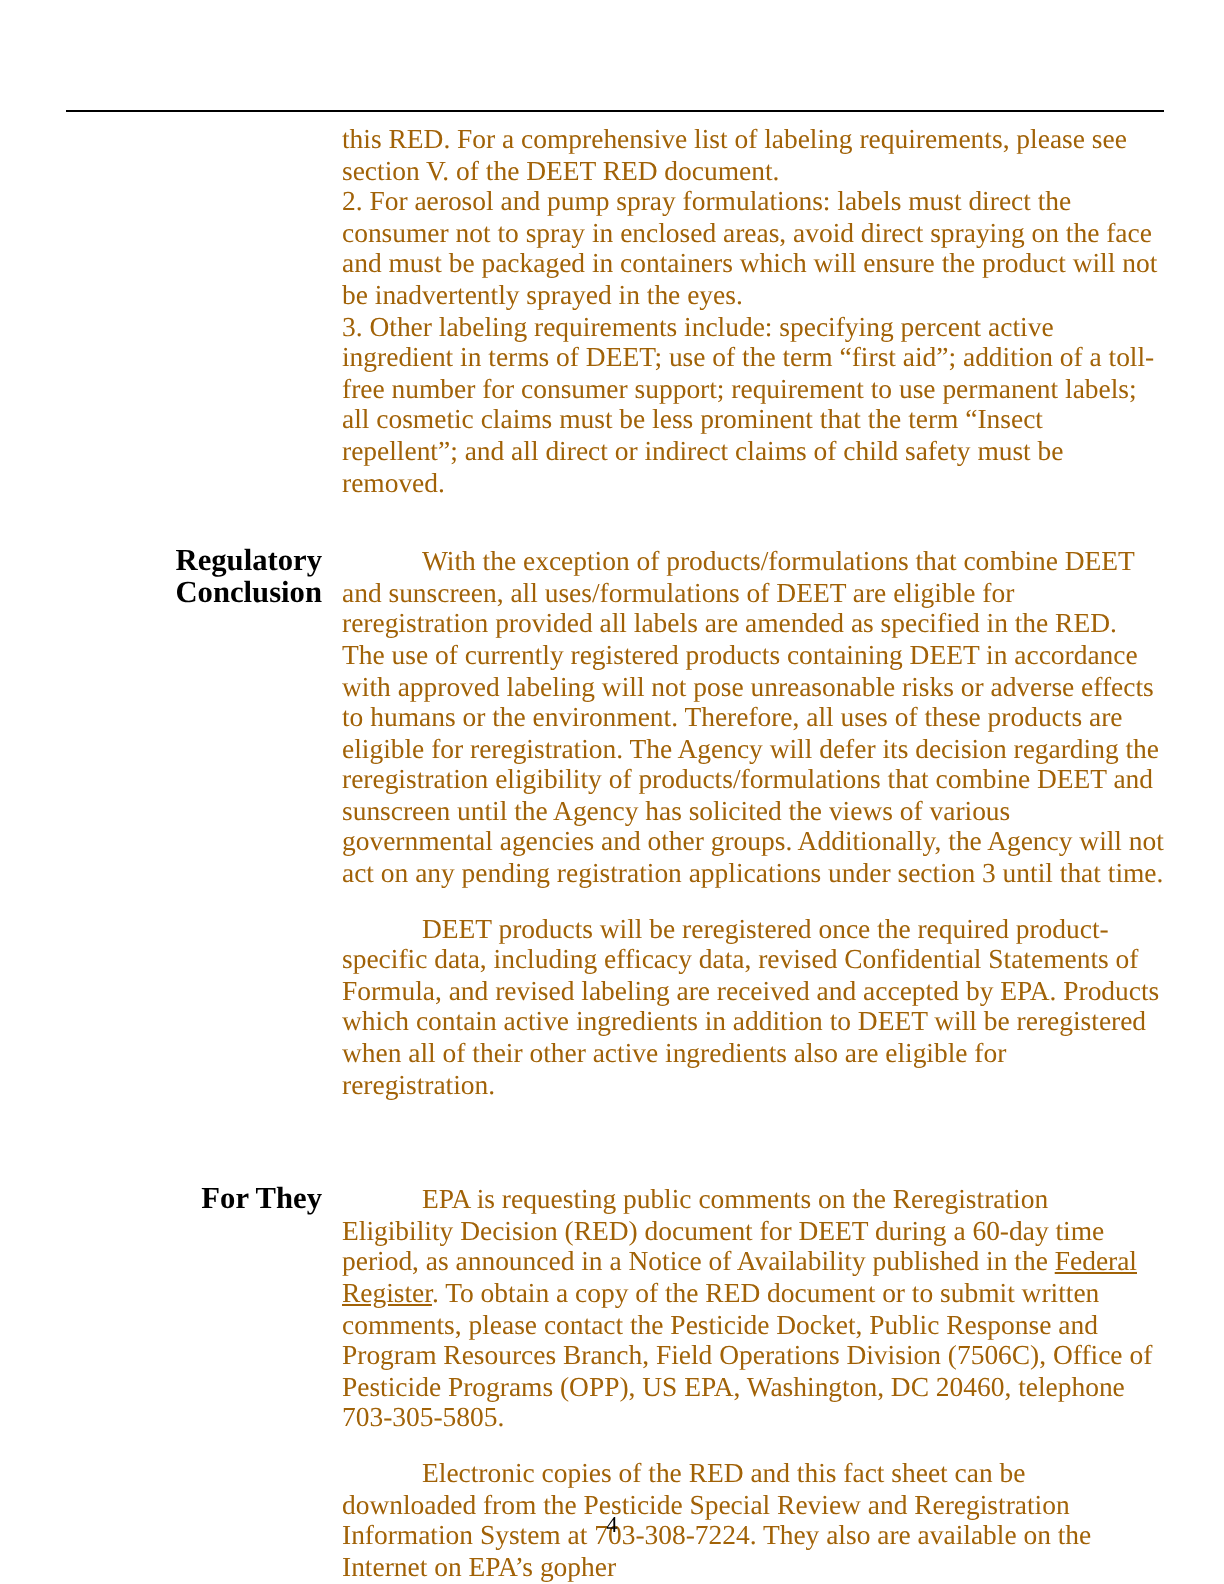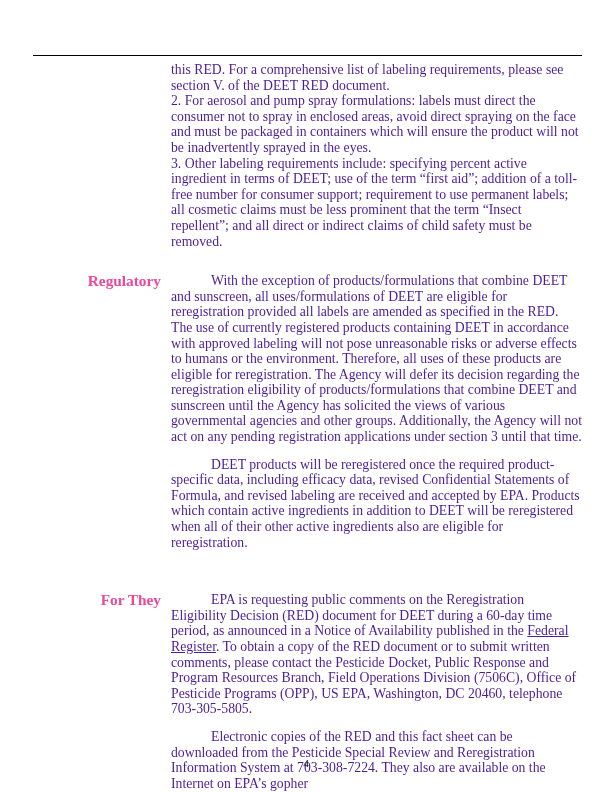--- a/index.html
+++ b/index.html
@@ -44,32 +44,32 @@
   .gutter {
     width: 138px;
     flex: 0 0 138px;
     text-align: right;
     padding-right: 10px;
     box-sizing: border-box;
     font-family: "Liberation Serif", serif;
     font-weight: bold;
     font-size: 11.5pt;
     line-height: 15.5px;
-    color: #ec4899;
+    color: #000000;
   }
   .body-col {
     flex: 1 1 auto;
     width: 411px;
   }
   p.para {
     margin: 0 0 0 0;
     font-size: 10.3pt;
     line-height: 15.6px;
     text-align: left;
-    color: #4c1d95;
+    color: #a16207;
   }
   p.para + p.para {
     margin-top: 0;
   }
   .indent {
     text-indent: 40px;
   }
   .gap-md { height: 12px; }
   .gap-lg { height: 24px; }
   .gap-xl { height: 30px; }
@@ -101,20 +101,21 @@
         <p class="para">2.  For aerosol and pump spray formulations:  labels must direct the consumer not to spray in enclosed areas, avoid direct spraying on the face and must be packaged in containers which will ensure the product will not be inadvertently sprayed in the eyes.</p>
         <p class="para">3.  Other labeling requirements include:  specifying percent active ingredient in terms of DEET; use of the term “first aid”; addition of a toll-free number for consumer support; requirement to use permanent labels; all cosmetic claims must be less prominent that the term “Insect repellent”; and all direct or indirect claims of child safety must be removed.</p>
       </div>
     </div>
 
     <div class="gap-lg"></div>
 
     <div class="block">
       <div class="gutter">
         <div>Regulatory</div>
+        <div>Conclusion</div>
       </div>
       <div class="body-col">
         <p class="para indent">With the exception of products/formulations that combine DEET and sunscreen, all uses/formulations of DEET are eligible for reregistration provided all labels are amended as specified in the RED.  The use of currently registered products containing DEET in accordance with approved labeling will not pose unreasonable risks or adverse effects to humans or the environment.  Therefore, all uses of these products are eligible for reregistration.  The Agency will defer its decision regarding the reregistration eligibility of products/formulations that combine DEET and sunscreen until the Agency has solicited the views of various governmental agencies and other groups.  Additionally, the Agency will not act on any pending registration applications under section 3 until that time.</p>
         <div class="gap-md"></div>
         <p class="para indent">DEET products will be reregistered once the required product-specific data, including efficacy data, revised Confidential Statements of Formula, and revised labeling are received and accepted by EPA.  Products which contain active ingredients in addition to DEET will be reregistered when all of their other active ingredients also are eligible for reregistration.</p>
       </div>
     </div>
 
     <div class="gap-xl"></div>
     <div class="gap-md"></div>

